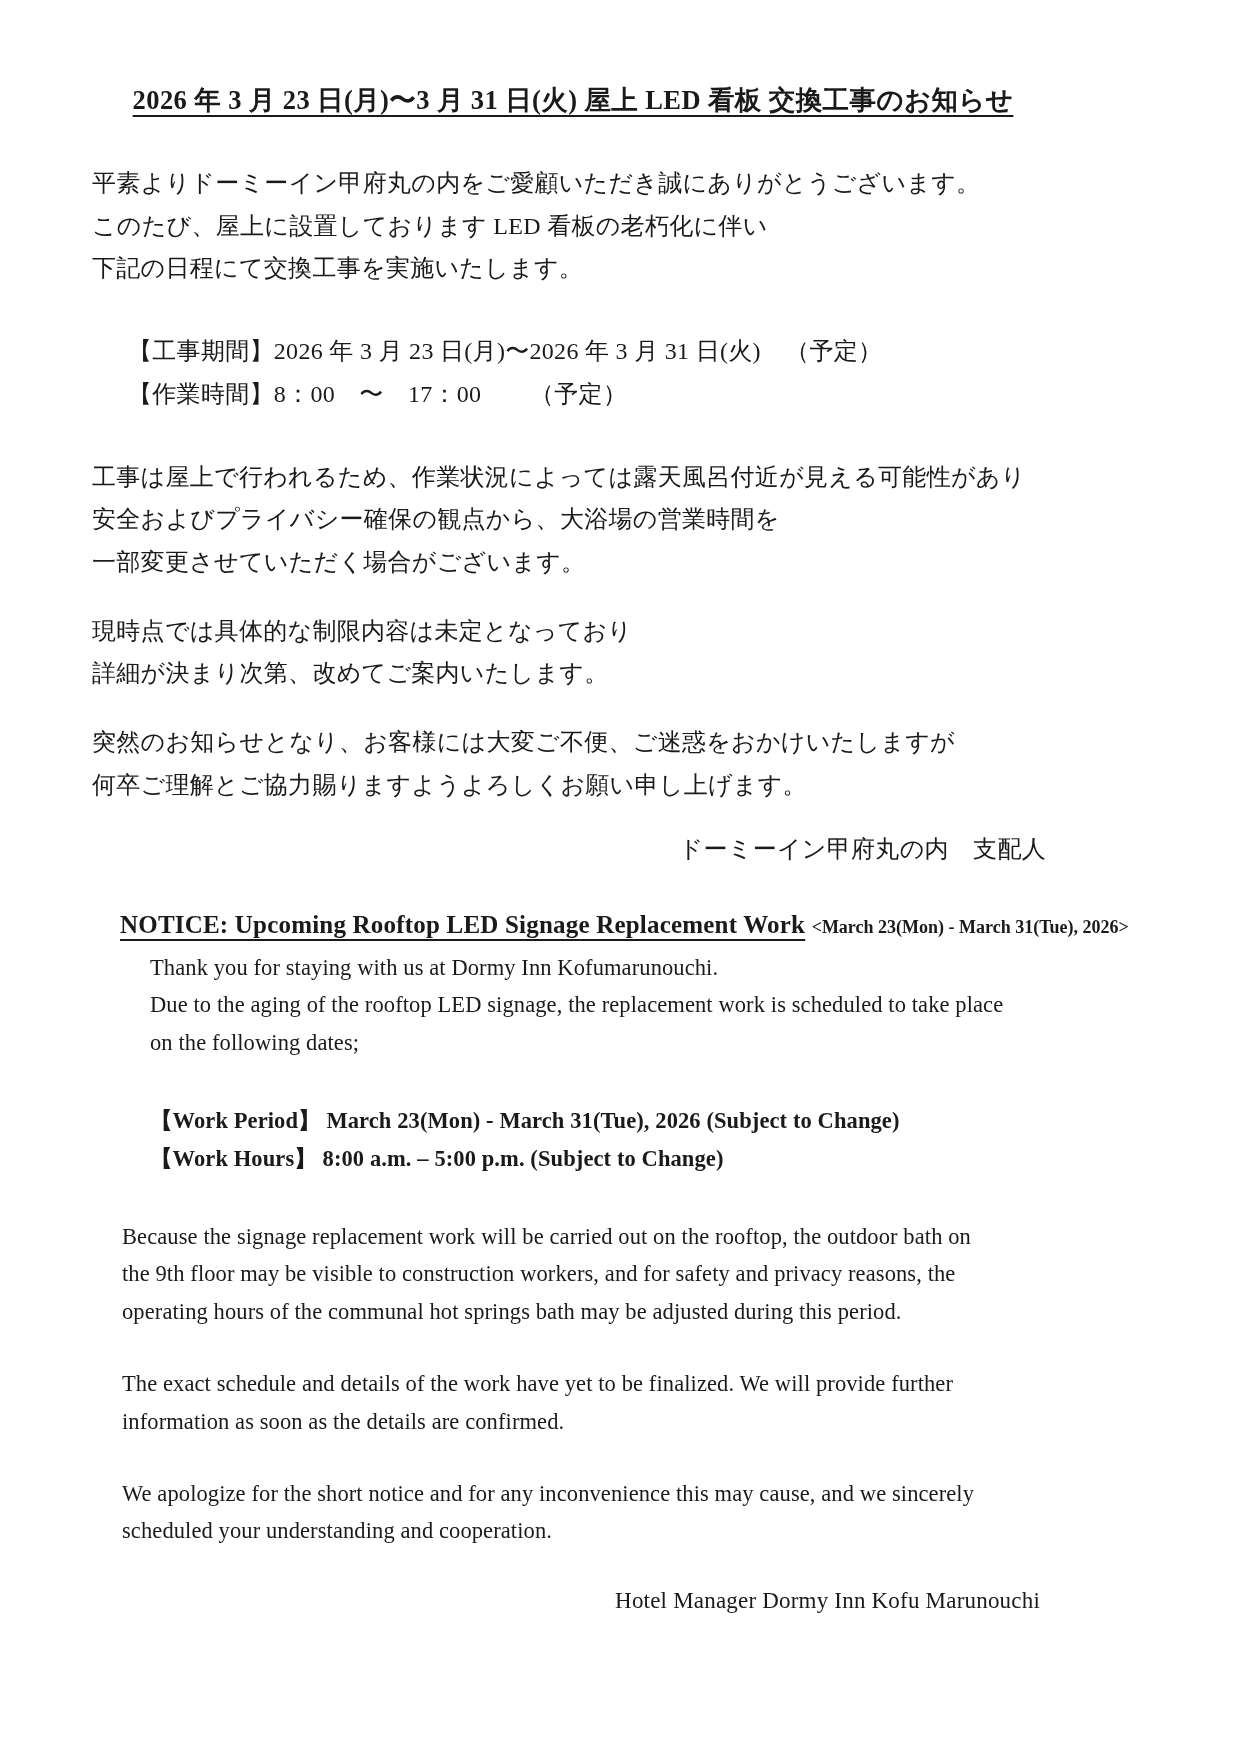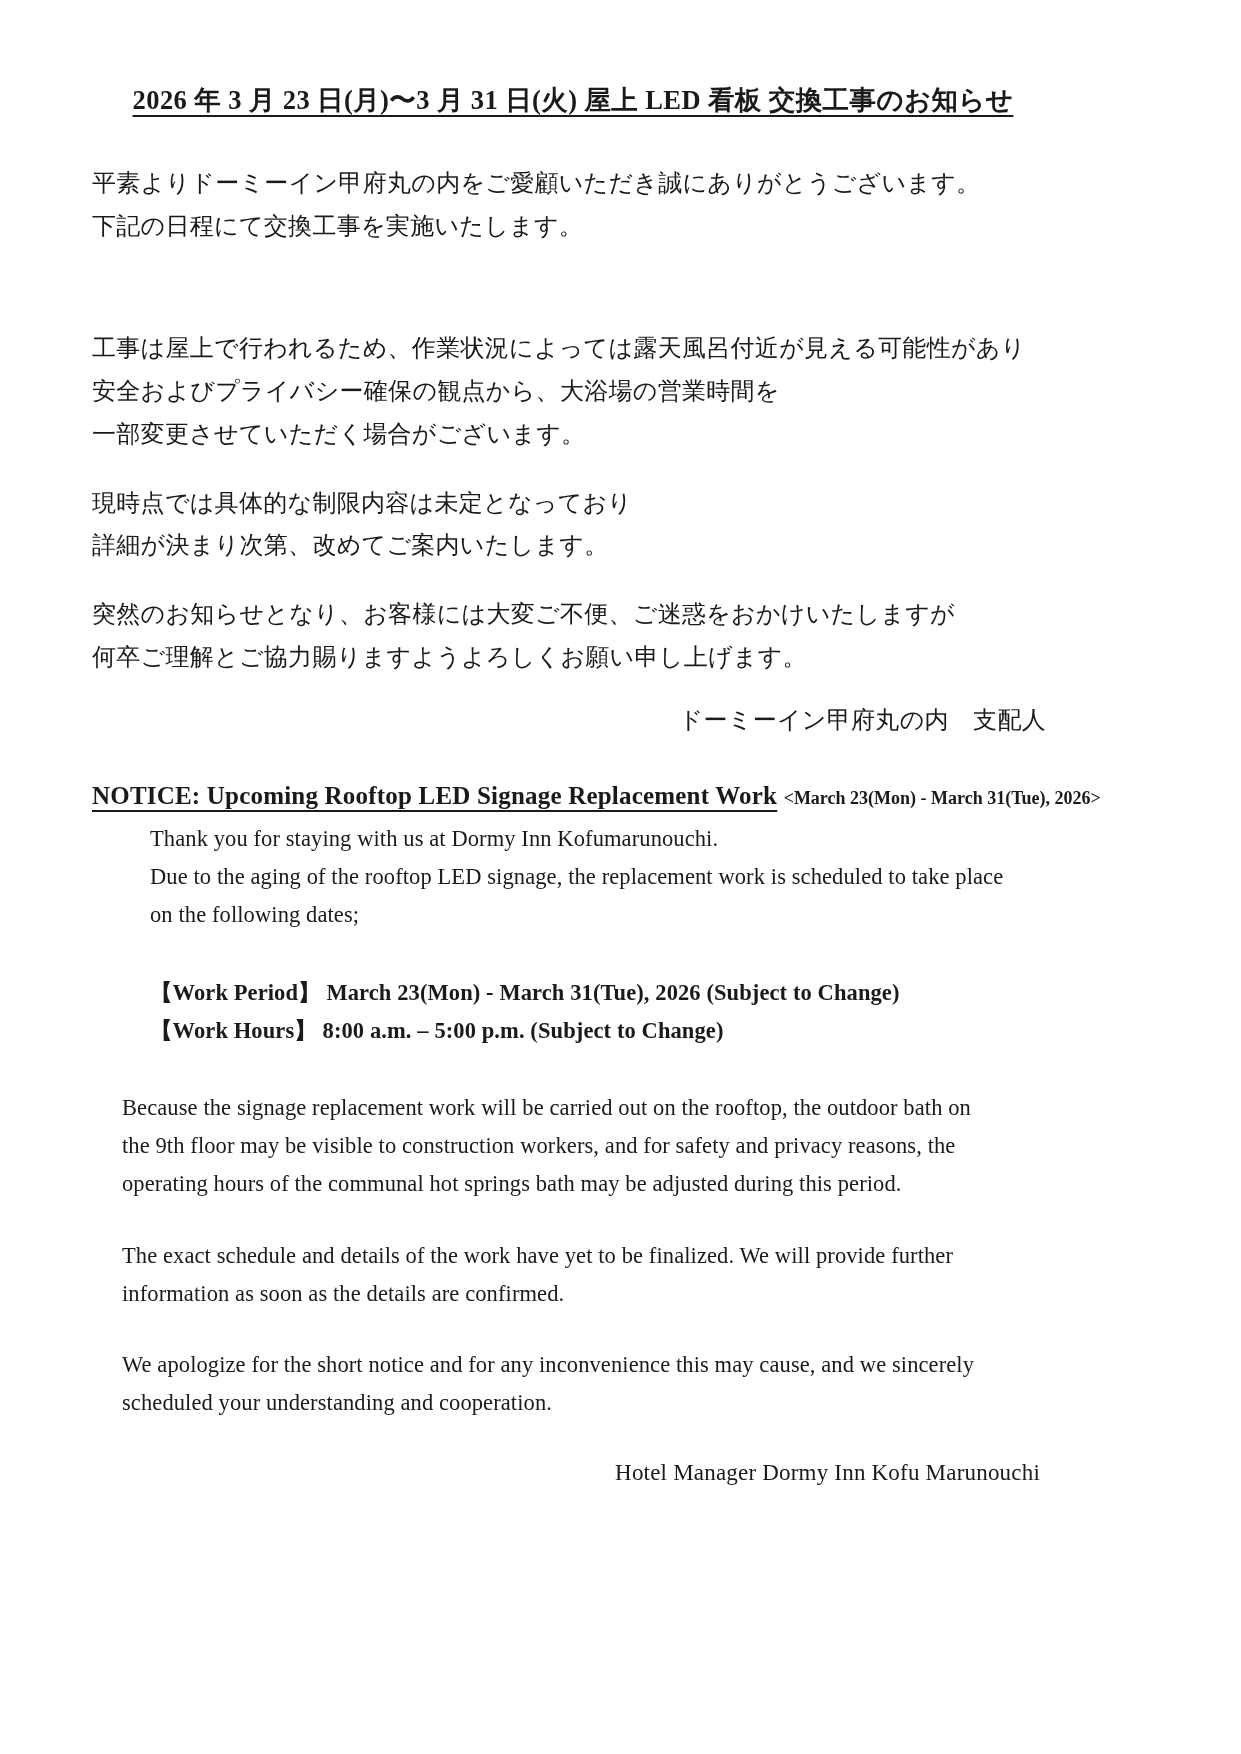--- a/index.html
+++ b/index.html
@@ -63,20 +63,21 @@
     margin-top: 46px;
     font-size: 25px;
     font-weight: 700;
     letter-spacing: 0.2px;
     white-space: nowrap;
   }
   .en-heading .main {
     text-decoration: underline;
     text-underline-offset: 6px;
     text-decoration-thickness: 1.5px;
+    margin-left: 28px;
   }
   .en-heading .dates {
     font-size: 18px;
     font-weight: 700;
     letter-spacing: 0;
   }
 
   .en-body {
     font-size: 22.5px;
     line-height: 1.68;
@@ -103,24 +104,29 @@
 <body>
 
 <div class="page">
 
   <div class="jp-title">
     <span class="u">2026 年 3 月 23 日(月)〜3 月 31 日(火) 屋上 LED 看板 交換工事のお知らせ</span>
   </div>
 
   <div class="jp-body">
     <p>平素よりドーミーイン甲府丸の内をご愛顧いただき誠にありがとうございます。</p>
+    <p>このたび、屋上に設置しております LED 看板の老朽化に伴い</p>
     <p>下記の日程にて交換工事を実施いたします。</p>
 
     <div class="jp-gap-md"></div>
 
+    <div class="jp-indent">
+      <p>【工事期間】2026 年 3 月 23 日(月)〜2026 年 3 月 31 日(火)　（予定）</p>
+      <p>【作業時間】8：00　〜　17：00　　（予定）</p>
+    </div>
 
     <div class="jp-gap-md"></div>
 
     <p>工事は屋上で行われるため、作業状況によっては露天風呂付近が見える可能性があり</p>
     <p>安全およびプライバシー確保の観点から、大浴場の営業時間を</p>
     <p>一部変更させていただく場合がございます。</p>
 
     <div class="jp-gap-sm"></div>
 
     <p>現時点では具体的な制限内容は未定となっており</p>

